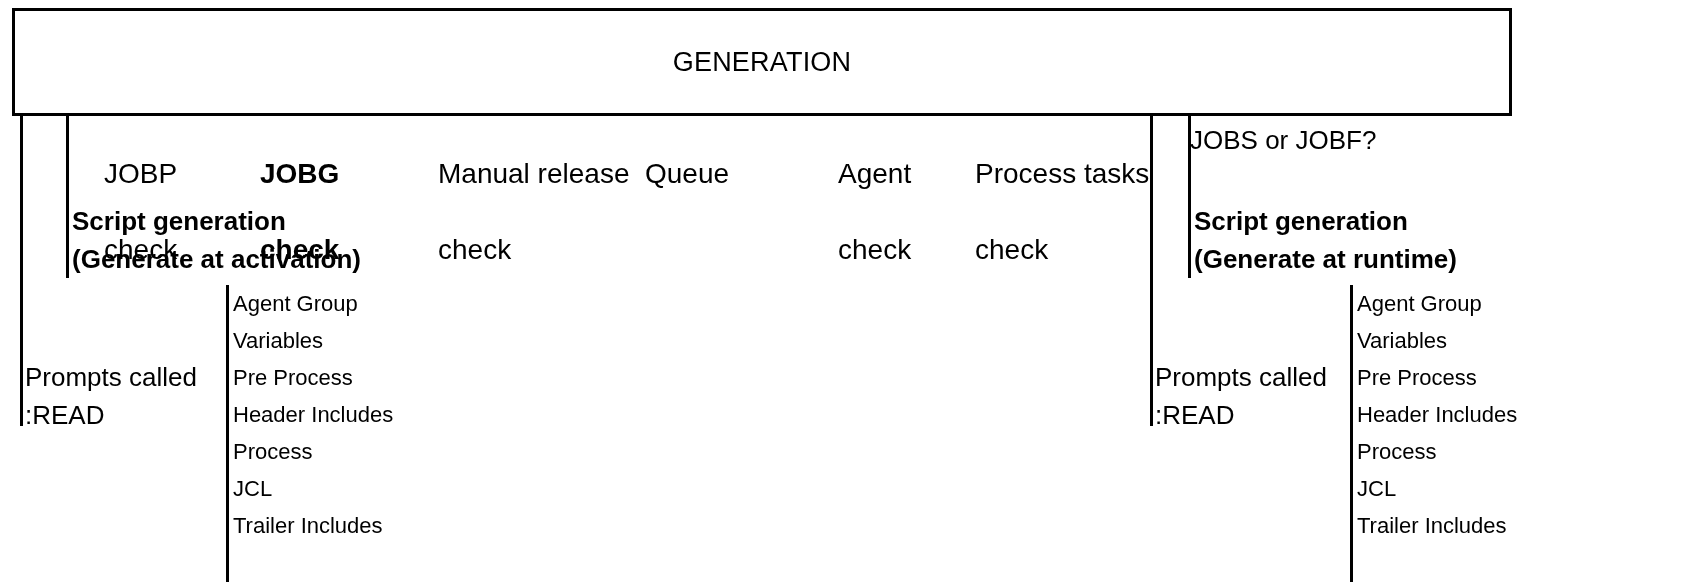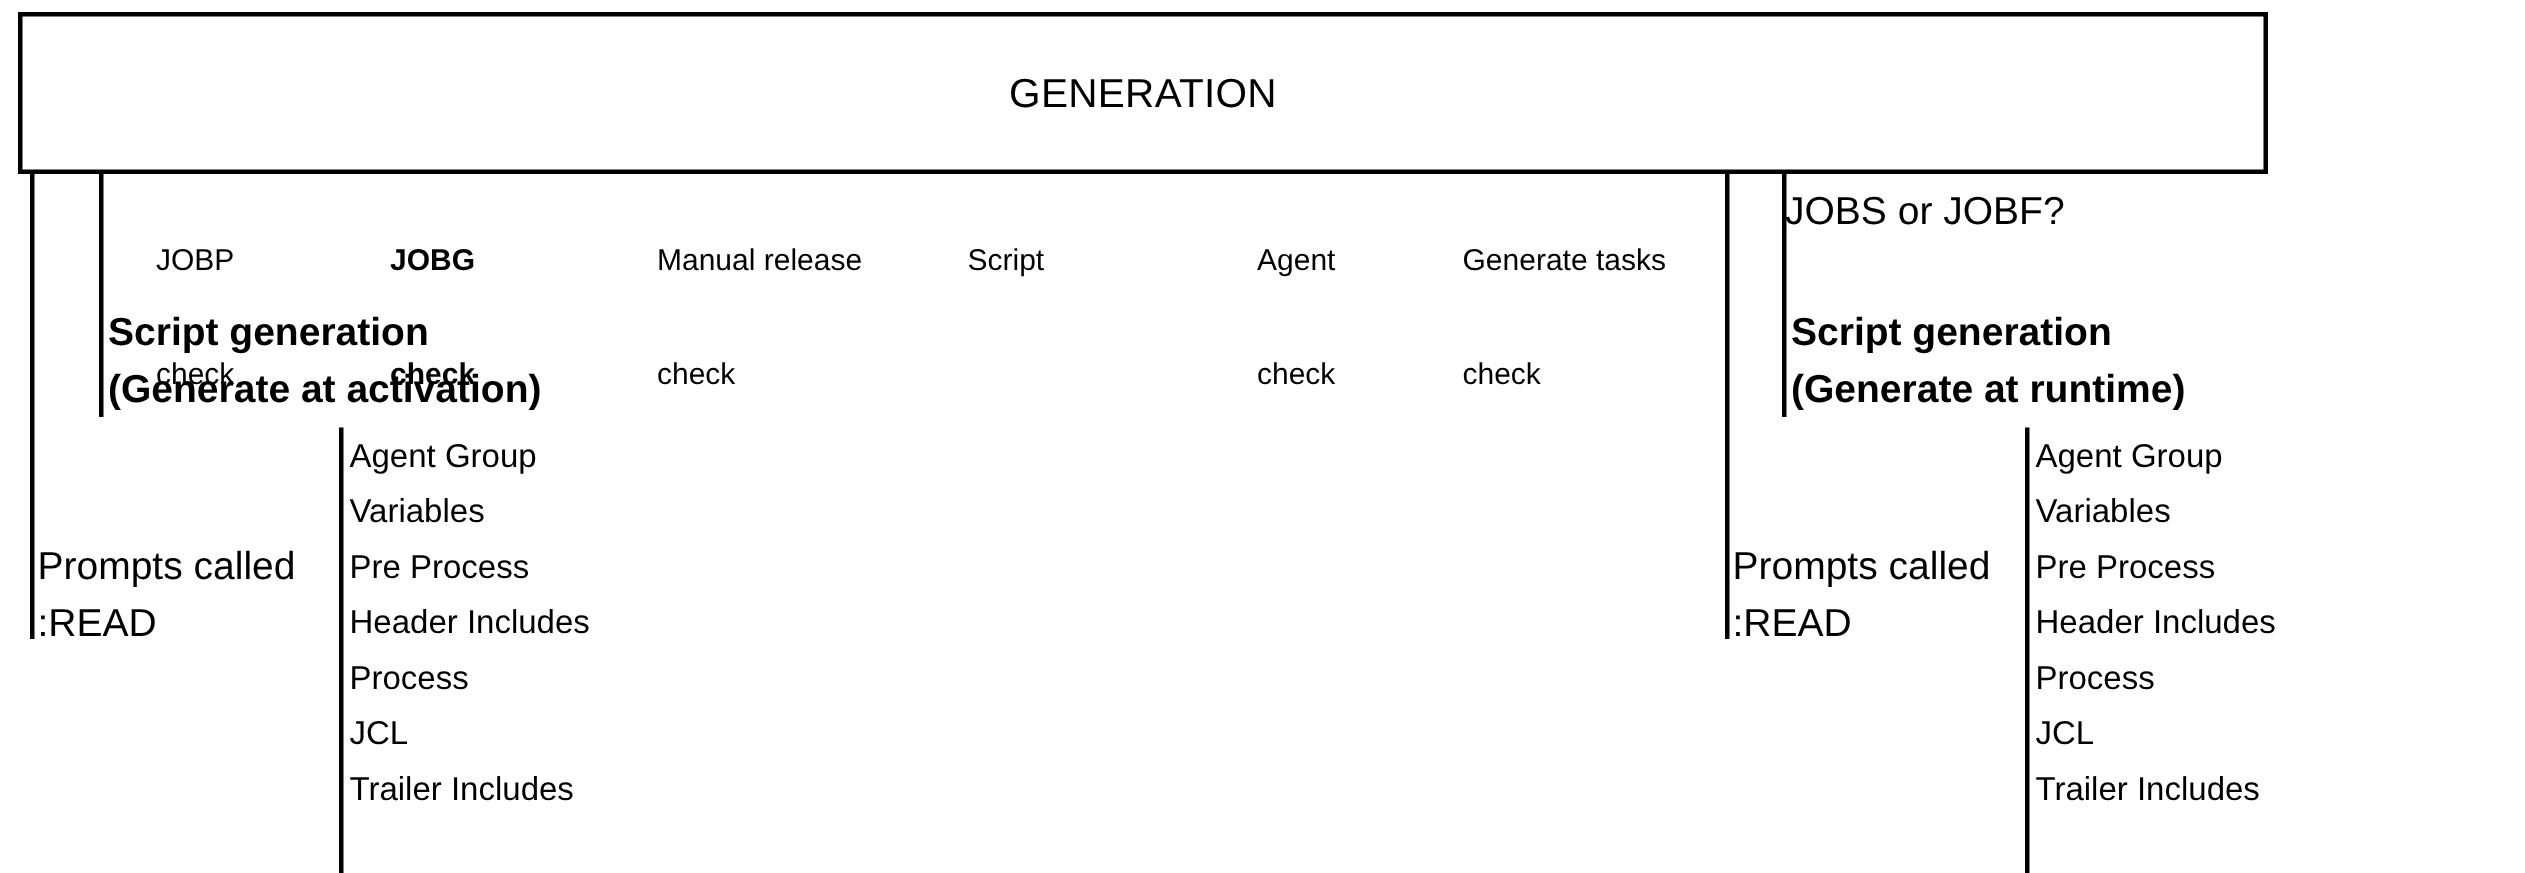--- a/index.html
+++ b/index.html
@@ -56,21 +56,21 @@
     white-space: pre-line;
     color: #000000;
   }
   .txt.bold {
     font-weight: bold;
   }
 
   
   .check-col {
     position: absolute;
-    font-size: 20px;
+    font-size: 28px;
     line-height: 38px;
     white-space: pre-line;
   }
 
   
   .stage-list {
     position: absolute;
     font-size: 22px;
     line-height: 37px;
     white-space: nowrap;
@@ -109,30 +109,30 @@
     <span>JOBG</span><br>
     <span>check</span>
   </div>
 
   <div class="check-col" style="left:398px; top:117px;margin-left:40px;">
     <span>Manual release</span><br>
     <span>check</span>
   </div>
 
   <div class="check-col" style="left:645px; top:117px;">
-    <span>Script</span><br>
+    <span>Queue</span><br>
   </div>
 
   <div class="check-col" style="left:838px; top:117px;">
     <span>Agent</span><br>
     <span>check</span>
   </div>
 
   <div class="check-col" style="left:975px; top:117px;">
-    <span>Generate tasks</span><br>
+    <span>Process tasks</span><br>
     <span>check</span>
   </div>
 
   <div class="txt bold" style="left:72px; top:202px;">Script generation
 (Generate at activation)</div>
 
   <div class="txt" style="left:25px; top:358px;">Prompts called
 :READ</div>
 
   <div class="stage-list" style="left:233px; top:285px;">

